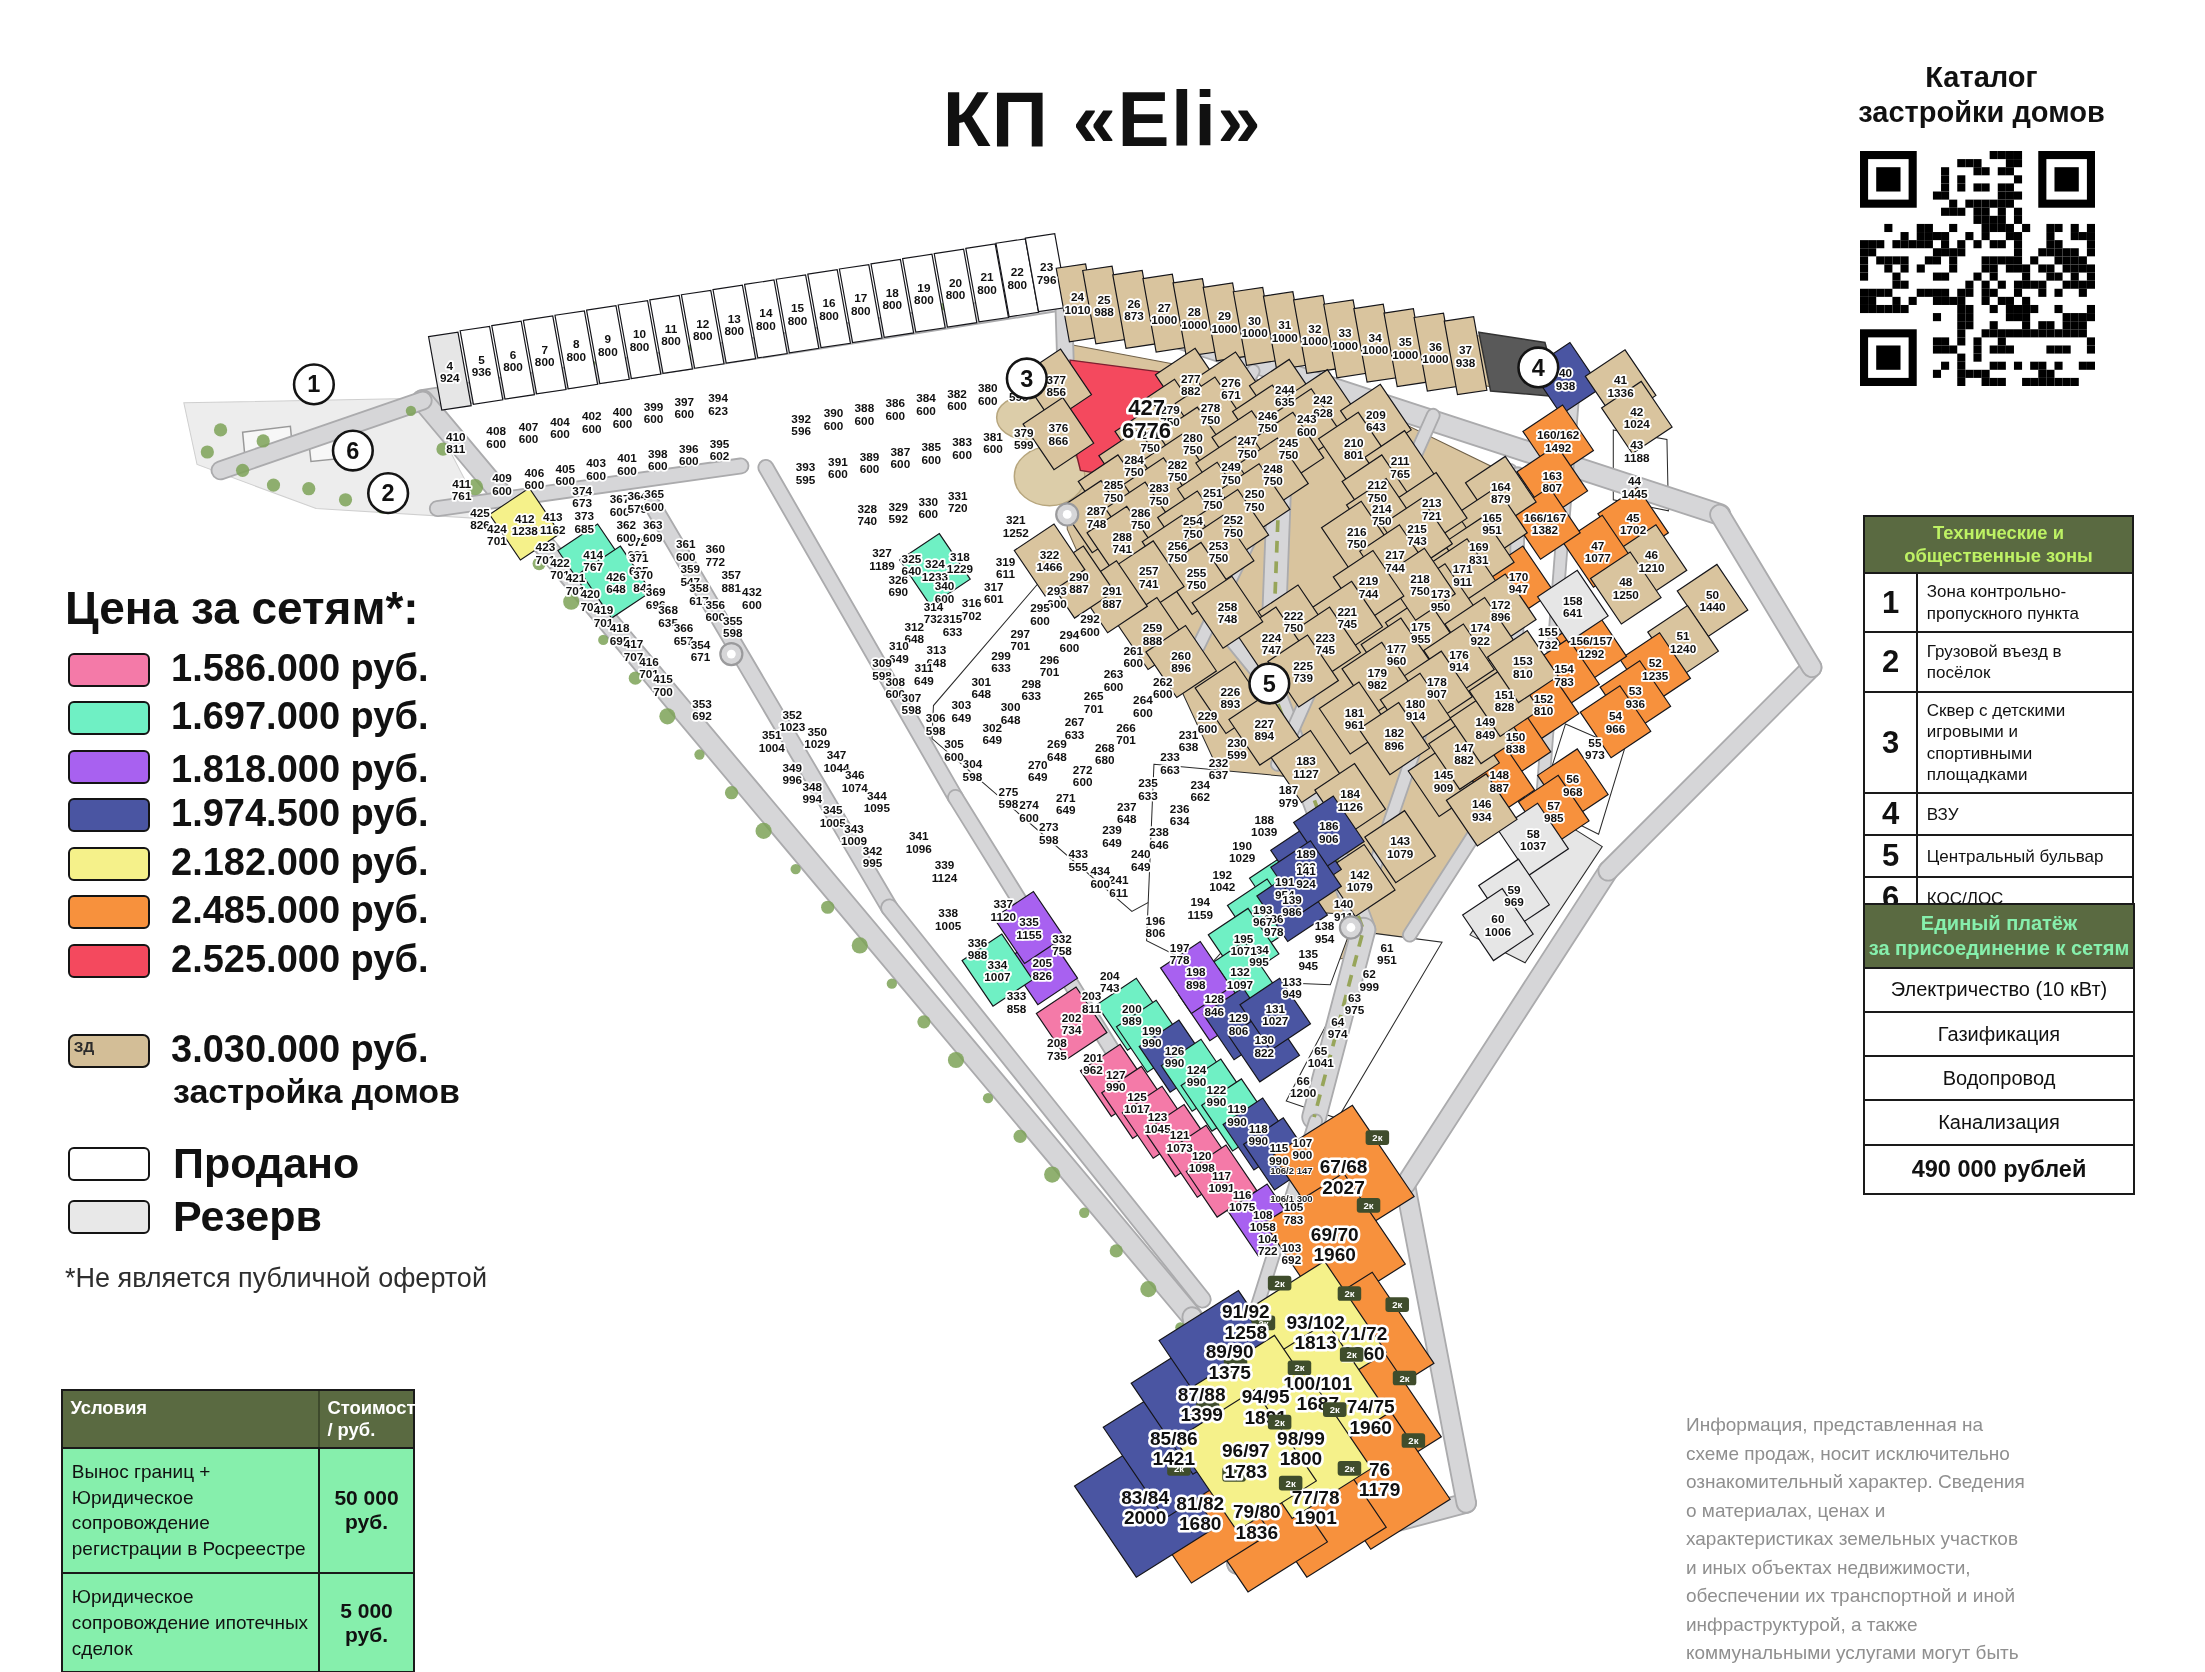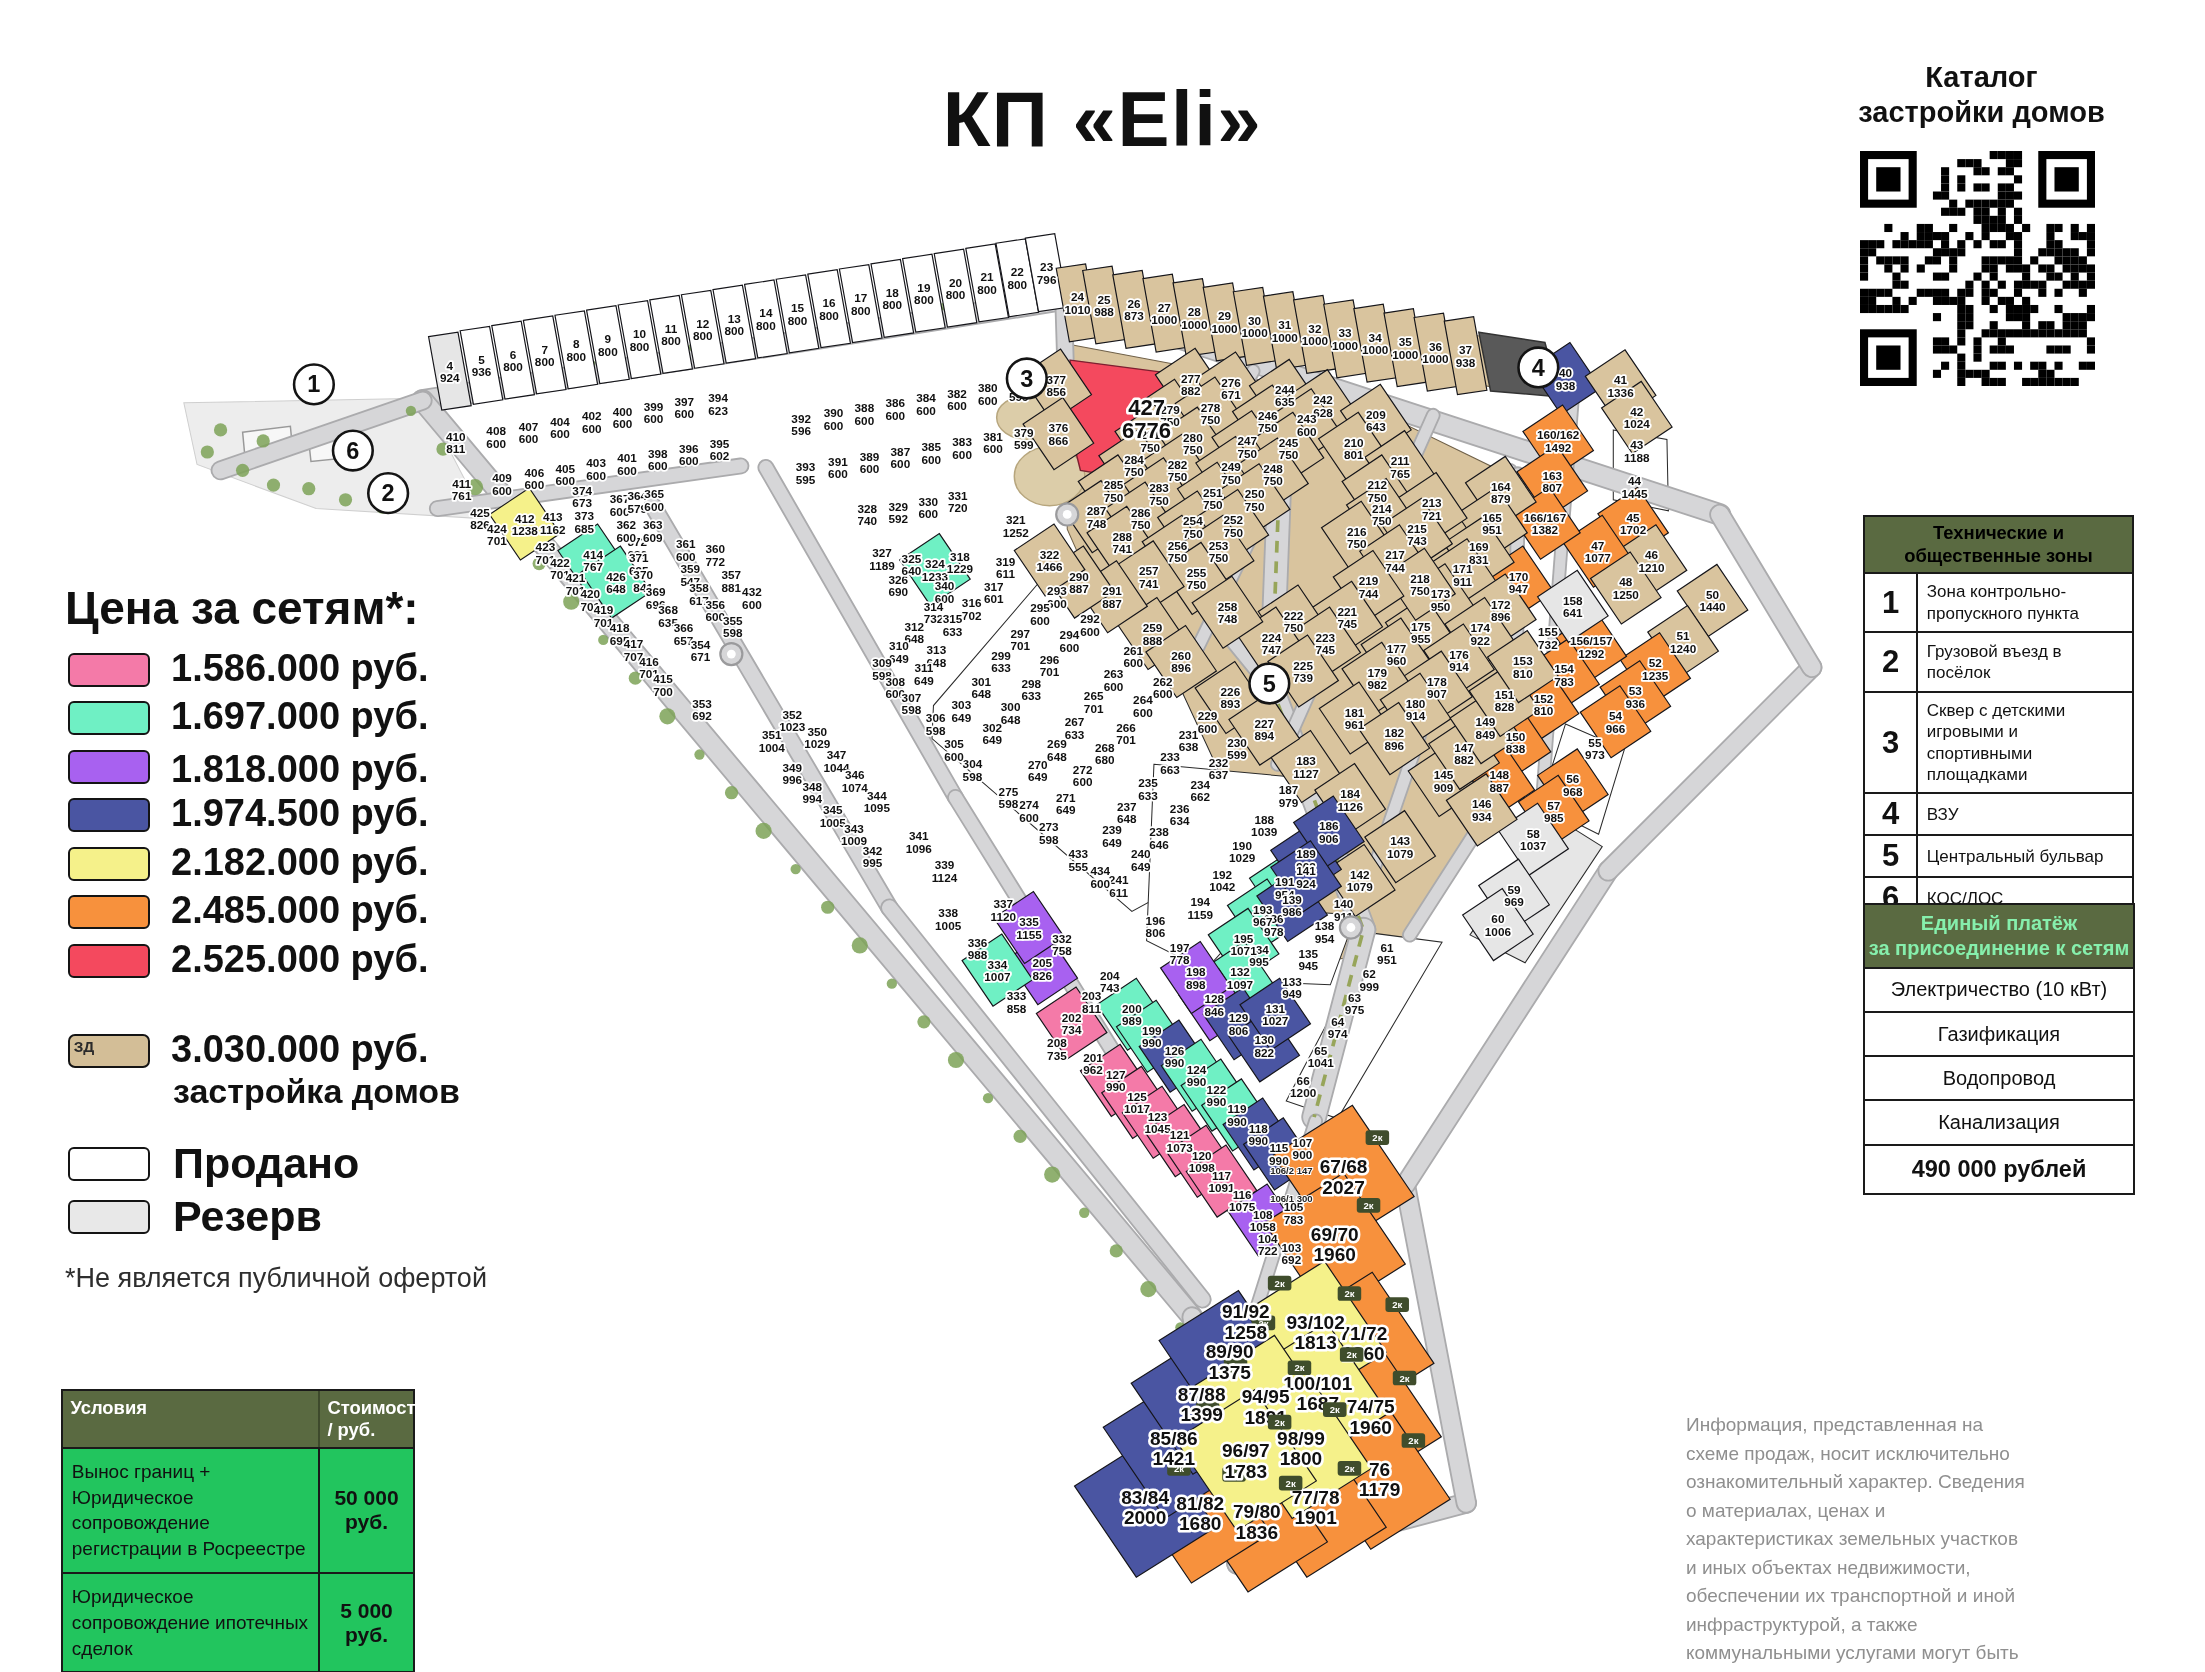--- a/index.html
+++ b/index.html
@@ -17,29 +17,29 @@
   .swatch{position:absolute;width:82px;height:34px;border:2.2px solid #141414;border-radius:5.9px;box-sizing:border-box;}
   .swatch .zd{position:absolute;left:3.7px;top:2.2px;font-size:15.4px;font-weight:800;color:#2b2b2b;}
   .price-label{position:absolute;font-size:38px;font-weight:800;white-space:nowrap;}
   .sub-label{position:absolute;font-size:34px;font-weight:800;white-space:nowrap;}
   .status-label{position:absolute;font-size:43px;font-weight:800;white-space:nowrap;}
   .note{left:65px;top:1263px;font-size:27px;font-weight:400;color:#2e2e2e;}
   
   .cond-table{left:61px;top:1389px;width:350px;border:2.2px solid #1a1a1a;background:#fff;}
   .cond-head{display:flex;background:#5A6A41;color:#ffffff;font-size:18.4px;font-weight:700;}
   .cond-head div{padding:5.9px 7.4px;box-sizing:border-box;}
-  .cond-row{display:flex;border-top:2.2px solid #1a1a1a;background:#22c55e;}
+  .cond-row{display:flex;border-top:2.2px solid #1a1a1a;background:#86efac;}
   .cond-cell-l{width:255px;padding:10.3px 8.8px;font-size:19px;line-height:1.35;box-sizing:border-box;}
   .cond-cell-r{width:95px;border-left:2.2px solid #1a1a1a;display:flex;align-items:center;justify-content:center;
                font-size:21px;font-weight:800;text-align:center;box-sizing:border-box;padding:4.4px;}
   .cond-head .h-l{width:255px;}
   .cond-head .h-r{width:95px;border-left:2.2px solid #3e4a2c;}
   
   .zones-box{left:1863px;top:515px;width:271px;border:2.2px solid #1a1a1a;box-sizing:border-box;background:#fff;}
-  .zones-head{background:#5A6A41;color:#000000;text-align:center;font-size:18.4px;font-weight:800;line-height:1.22;padding:5.1px 2.9px;white-space:pre-line;}
+  .zones-head{background:#5A6A41;color:#bef264;text-align:center;font-size:18.4px;font-weight:800;line-height:1.22;padding:5.1px 2.9px;white-space:pre-line;}
   .zone-row{display:flex;border-top:2.2px solid #1a1a1a;}
   .zone-num{width:53px;display:flex;align-items:center;justify-content:center;font-size:31px;font-weight:700;border-right:2.2px solid #1a1a1a;box-sizing:border-box;}
   .zone-label{flex:1;padding:7.4px 8.8px;font-size:17px;line-height:1.25;display:flex;align-items:center;min-height:40px;box-sizing:border-box;}
   
   .pay-box{left:1863px;top:903px;width:272px;border:2.2px solid #1a1a1a;box-sizing:border-box;background:#fff;}
   .pay-head{background:#5A6A41;color:#86efac;text-align:center;font-size:20px;font-weight:700;line-height:1.25;padding:5.9px 2.9px;white-space:pre-line;}
   .pay-row{border-top:2.2px solid #1a1a1a;text-align:center;font-size:20px;padding:9.6px 4.4px;}
   .pay-total{border-top:2.2px solid #1a1a1a;text-align:center;font-size:23.5px;font-weight:800;padding:10.3px 4.4px;}
   
   .disclaimer{left:1686px;top:1411px;width:345px;font-size:19px;line-height:1.5;color:#8f8f8f;}

